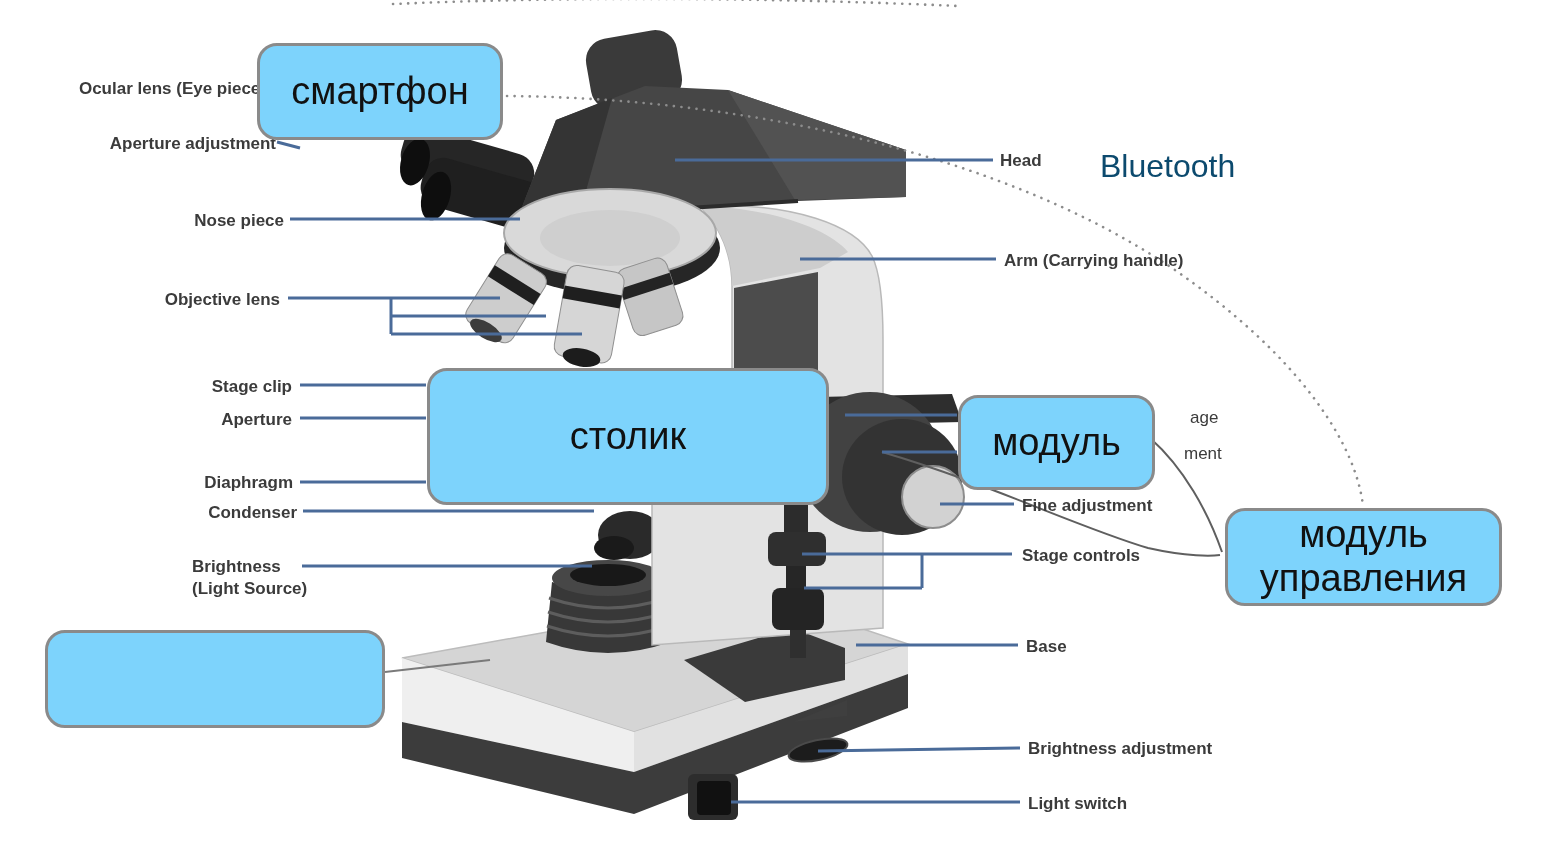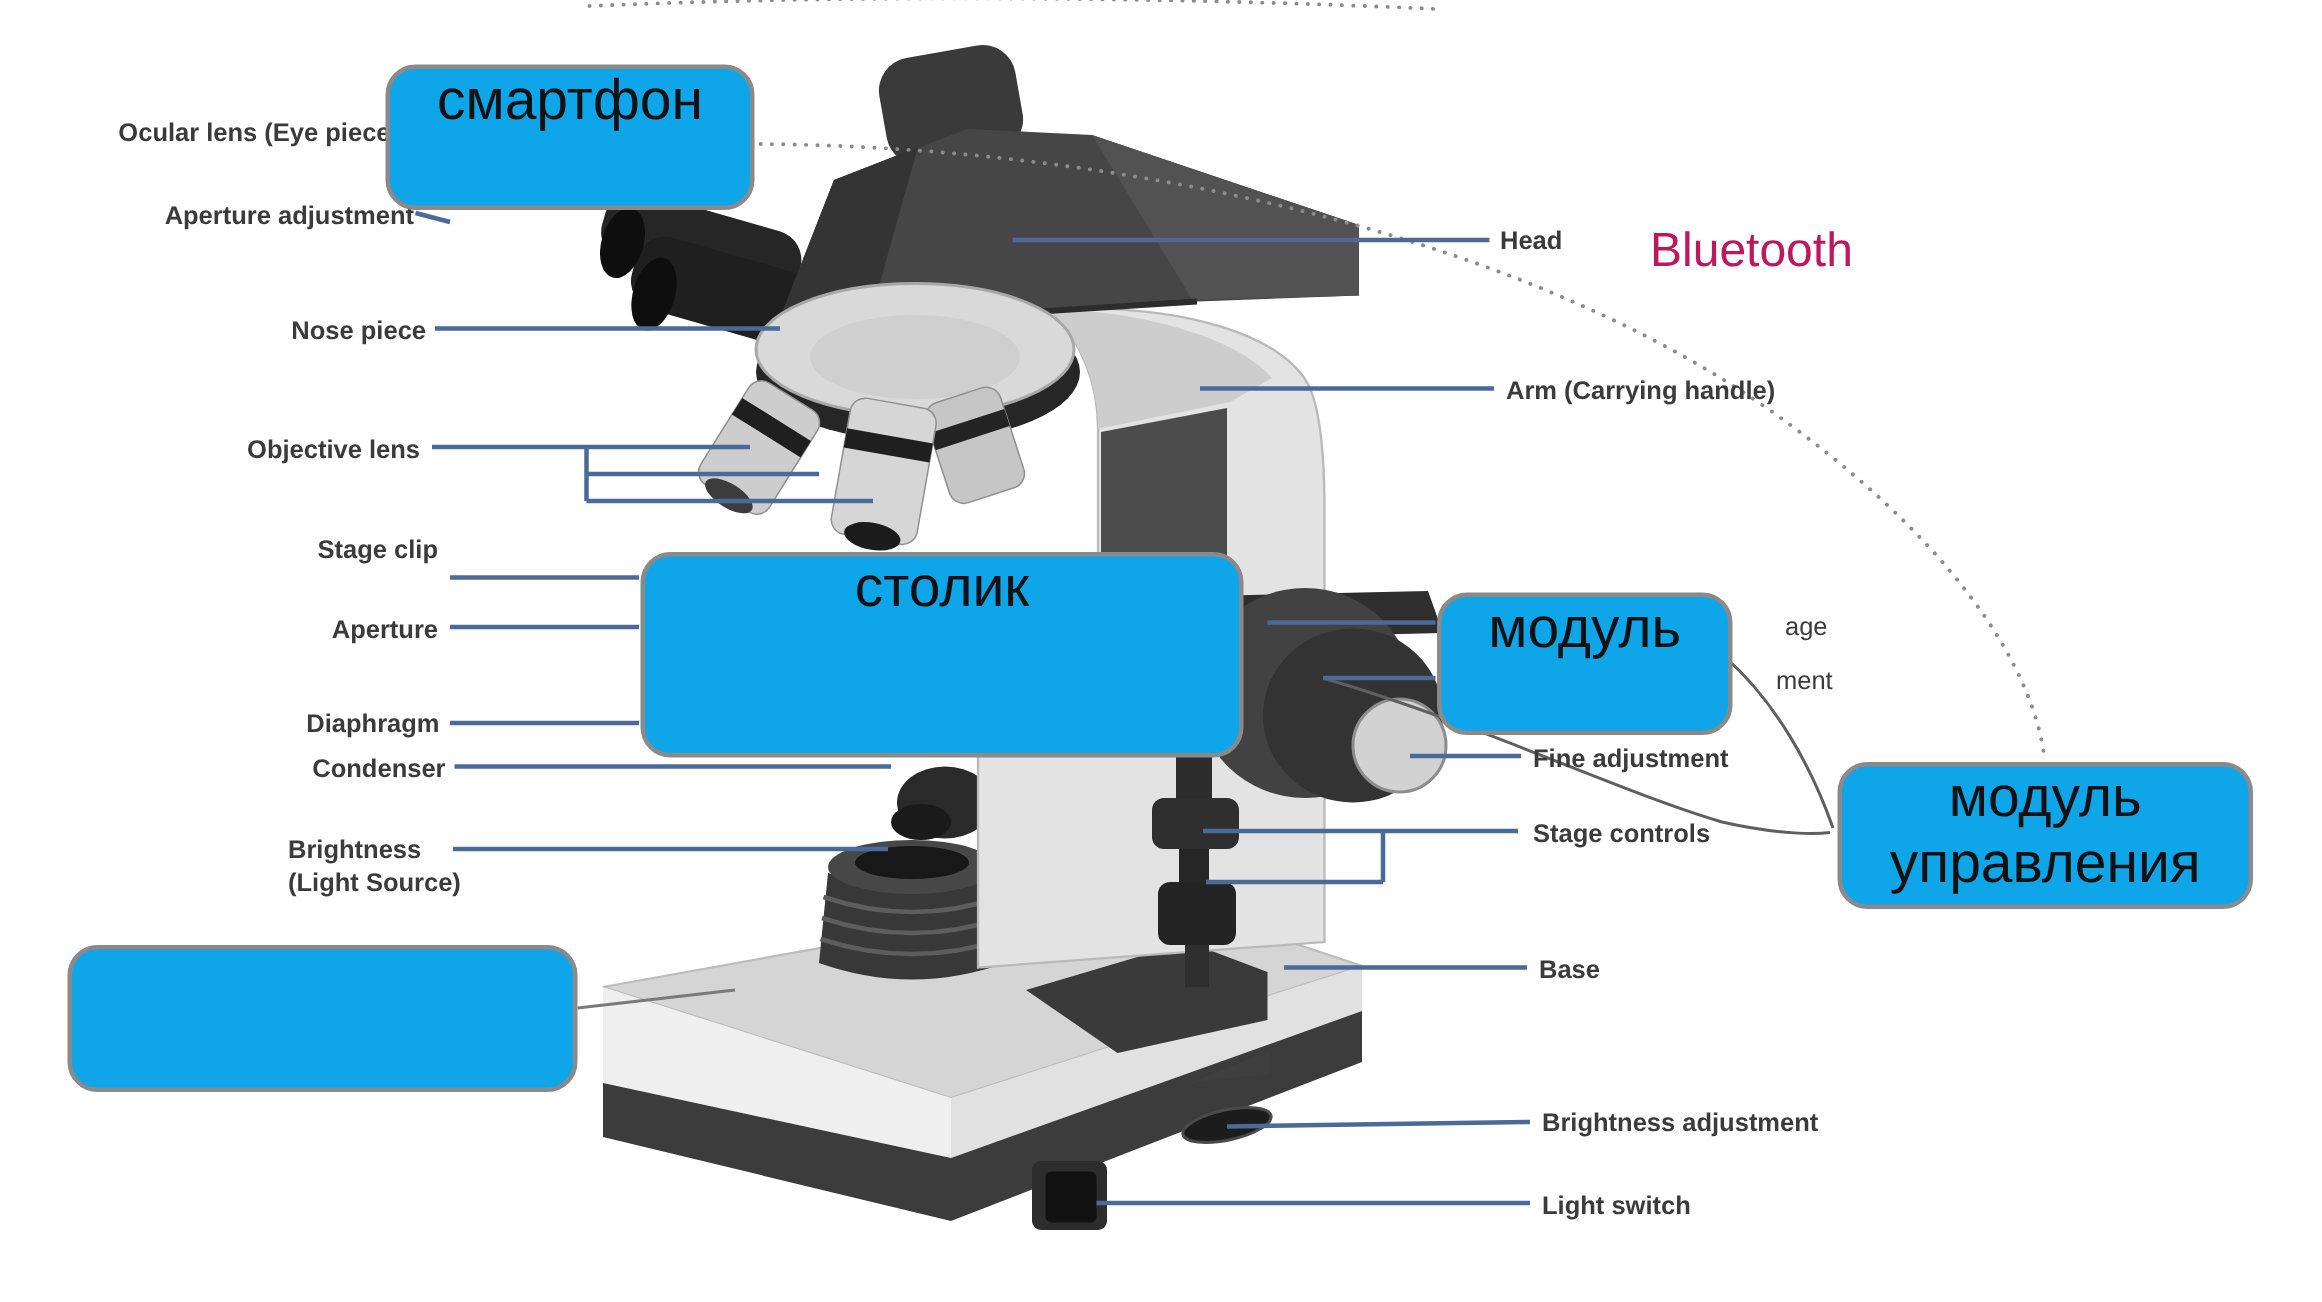--- a/index.html
+++ b/index.html
@@ -3,26 +3,26 @@
 <meta charset="utf-8">
 <style>
   html,body{margin:0;padding:0;background:#ffffff;}
   #stage{position:relative;width:1548px;height:868px;background:#ffffff;overflow:hidden;
          font-family:"Liberation Sans", sans-serif;}
   #art{position:absolute;left:0;top:0;z-index:0;}
   .part-label{position:absolute;z-index:2;font-size:17px;font-weight:bold;color:#3b3b3b;
               white-space:nowrap;line-height:22px;}
   .right-align{text-align:right;}
   .fragment{font-size:17px;font-weight:normal;color:#3b3b3b;margin-left:32px;}
-  .callout{position:absolute;z-index:3;background:#0ea5e9;border:3px solid #8a8a8a;
+  .callout{position:absolute;z-index:3;background:#7dd3fc;border:3px solid #8a8a8a;
            border-radius:20px;display:flex;flex-direction:column;align-items:center;
-           justify-content:flex-start;color:#111111;font-size:38px;line-height:1.15;
+           justify-content:center;color:#111111;font-size:38px;line-height:1.15;
            text-align:center;box-sizing:border-box;}
   .callout .cl{white-space:nowrap;}
-  .bluetooth{position:absolute;z-index:2;font-size:32px;color:#be185d;white-space:nowrap;}
+  .bluetooth{position:absolute;z-index:2;font-size:32px;color:#0c4a6e;white-space:nowrap;}
 </style>
 </head>
 <body>
 
 <div id="stage">
 
   <svg id="art" width="1548" height="868" viewBox="0 0 1548 868">
 
     <g>
       <polygon points="402,658 758,594 908,644 634,732" fill="#d5d5d5" stroke="#bcbcbc" stroke-width="1.5"></polygon>
@@ -151,21 +151,21 @@
       <path d="M 856 645 L 1018 645"></path>
       <path d="M 818 751 L 1020 748"></path>
       <path d="M 731 802 L 1020 802"></path>
     </g>
   </svg>
 
   <div class="part-label right-align" style="right:1282px;top:78px">Ocular lens (Eye piece)</div>
   <div class="part-label right-align" style="right:1272px;top:133px">Aperture adjustment</div>
   <div class="part-label right-align" style="right:1264px;top:210px">Nose piece</div>
   <div class="part-label right-align" style="right:1268px;top:289px">Objective lens</div>
-  <div class="part-label right-align" style="right:1256px;top:356px">Stage clip</div>
+  <div class="part-label right-align" style="right:1256px;top:376px">Stage clip</div>
   <div class="part-label right-align" style="right:1256px;top:409px">Aperture</div>
   <div class="part-label right-align" style="right:1255px;top:472px">Diaphragm</div>
   <div class="part-label right-align" style="right:1251px;top:502px">Condenser</div>
   <div class="part-label" style="left:192px;top:556px">
     <div>Brightness</div>
     <div>(Light Source)</div>
   </div>
 
   <div class="part-label" style="left:1000px;top:150px">Head</div>
   <div class="part-label" style="left:1004px;top:250px">Arm (Carrying handle)</div>

